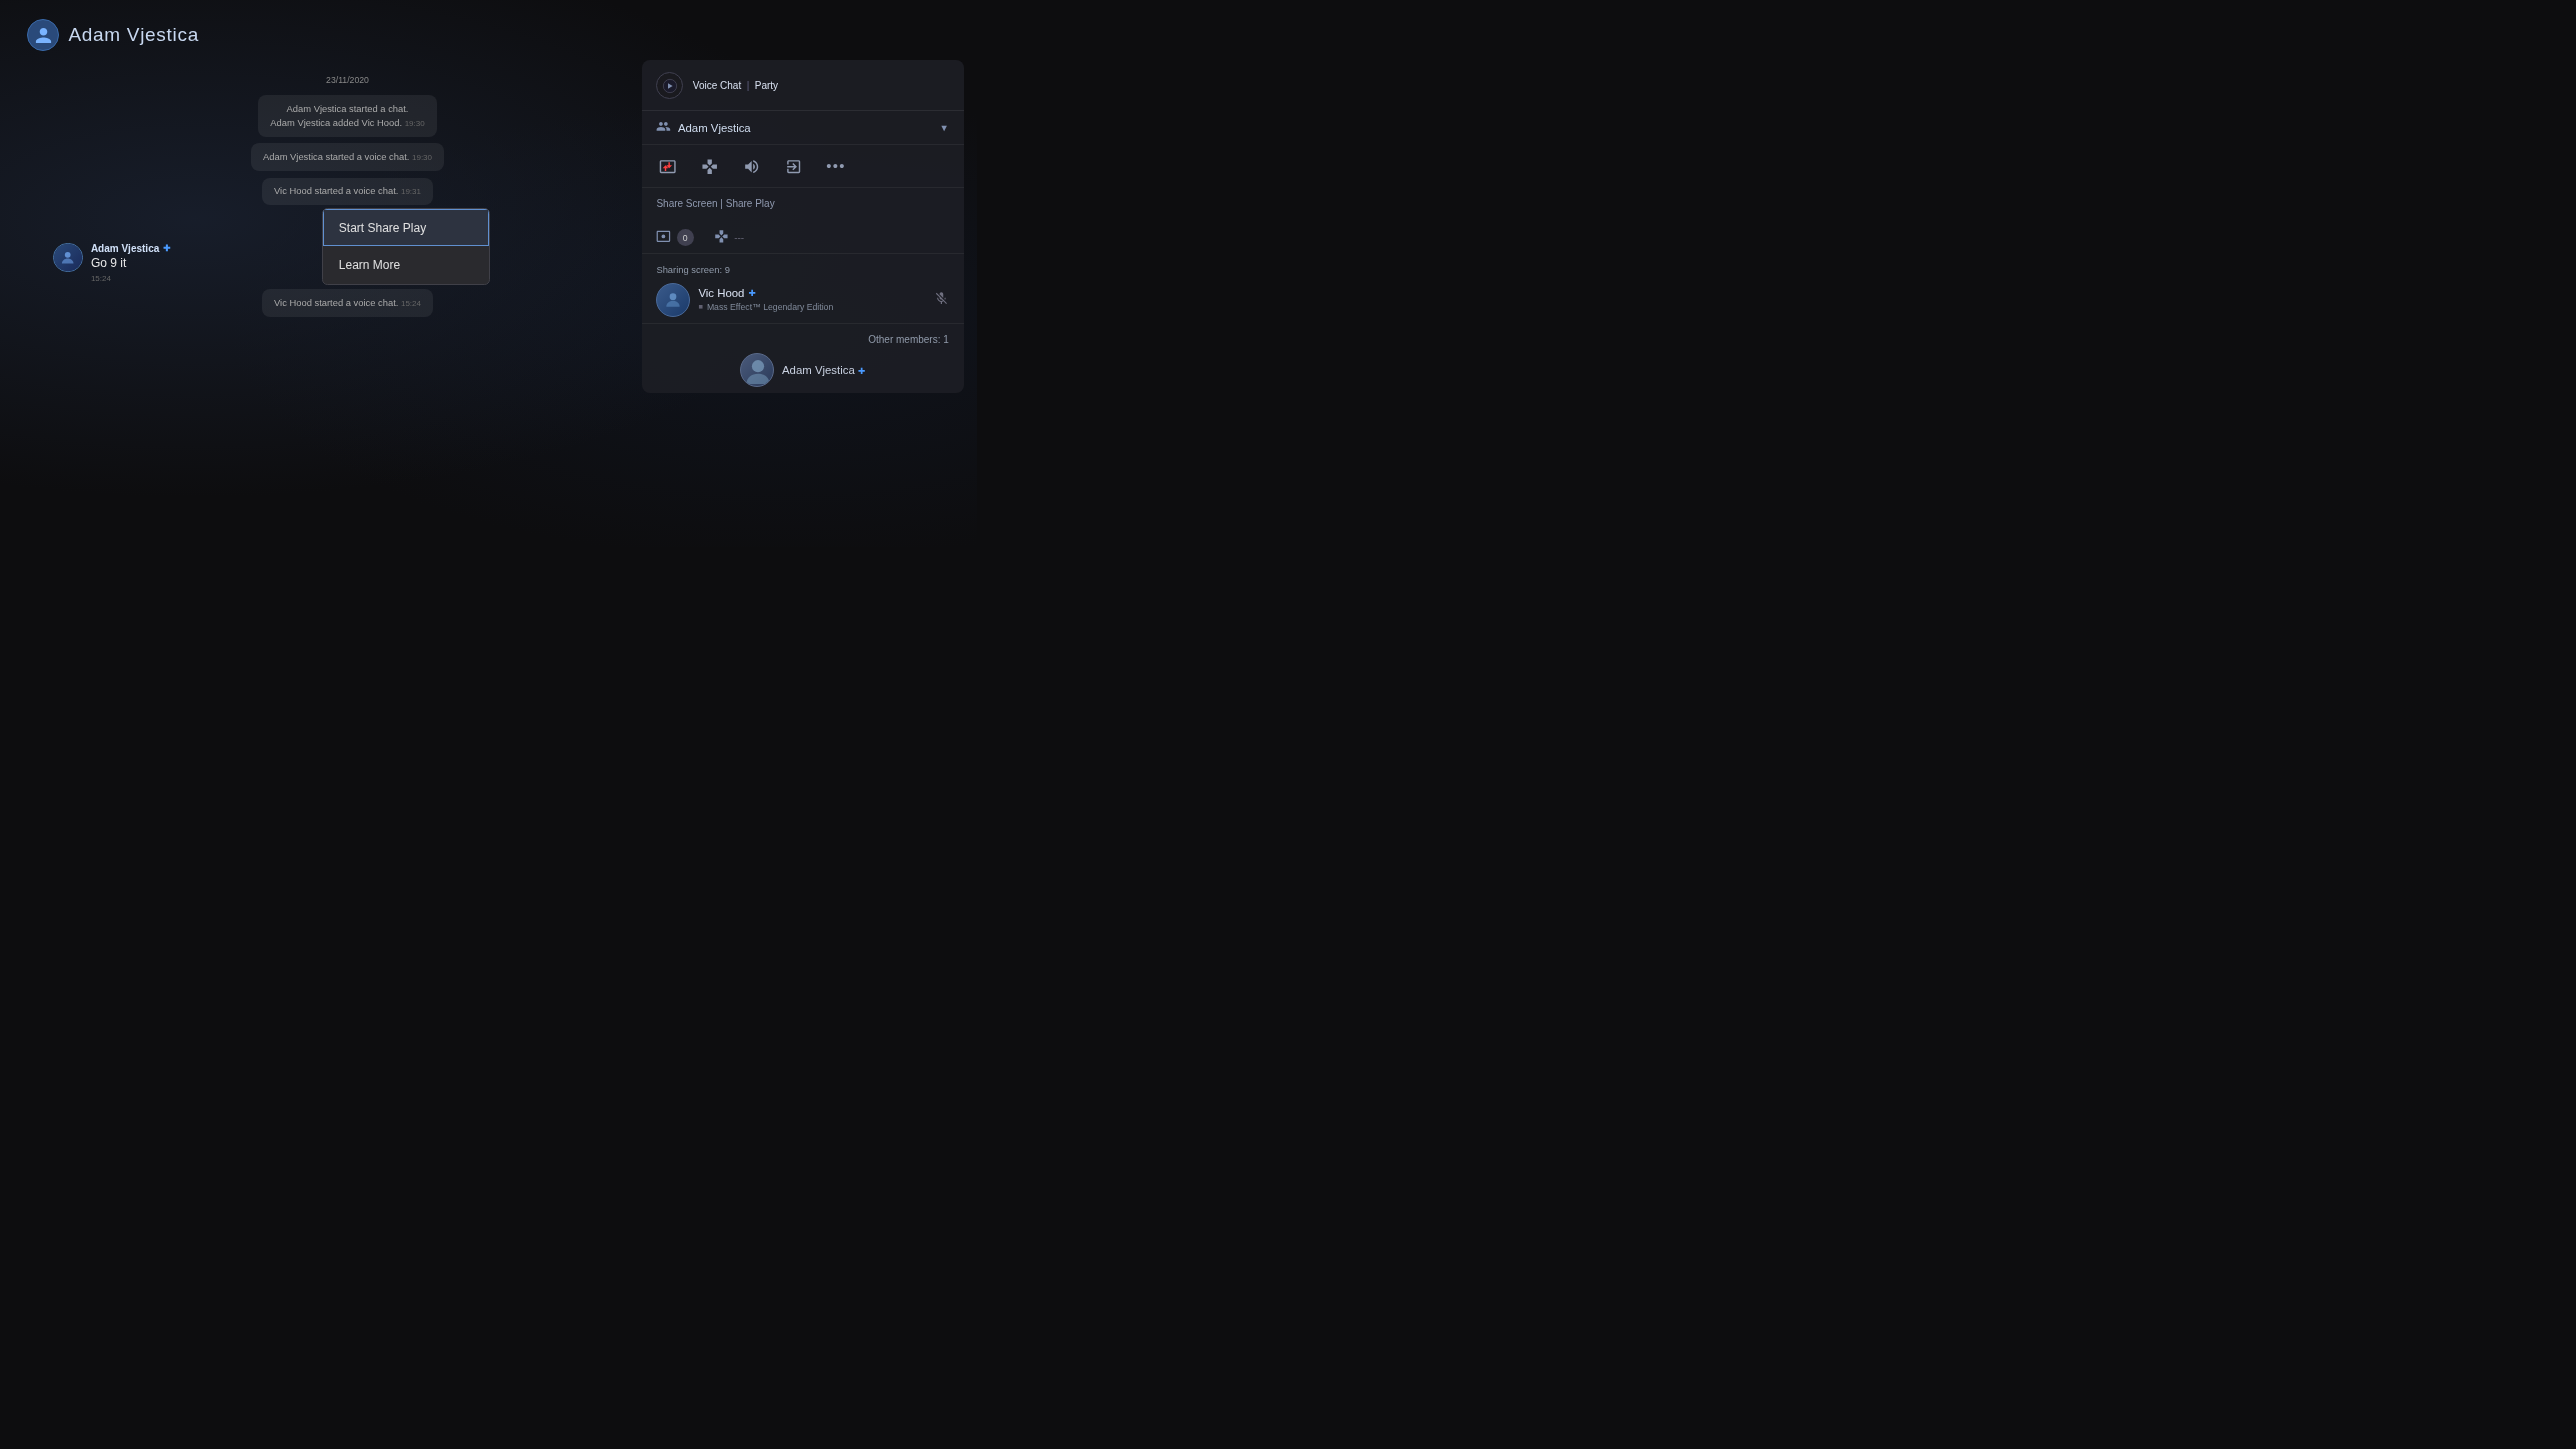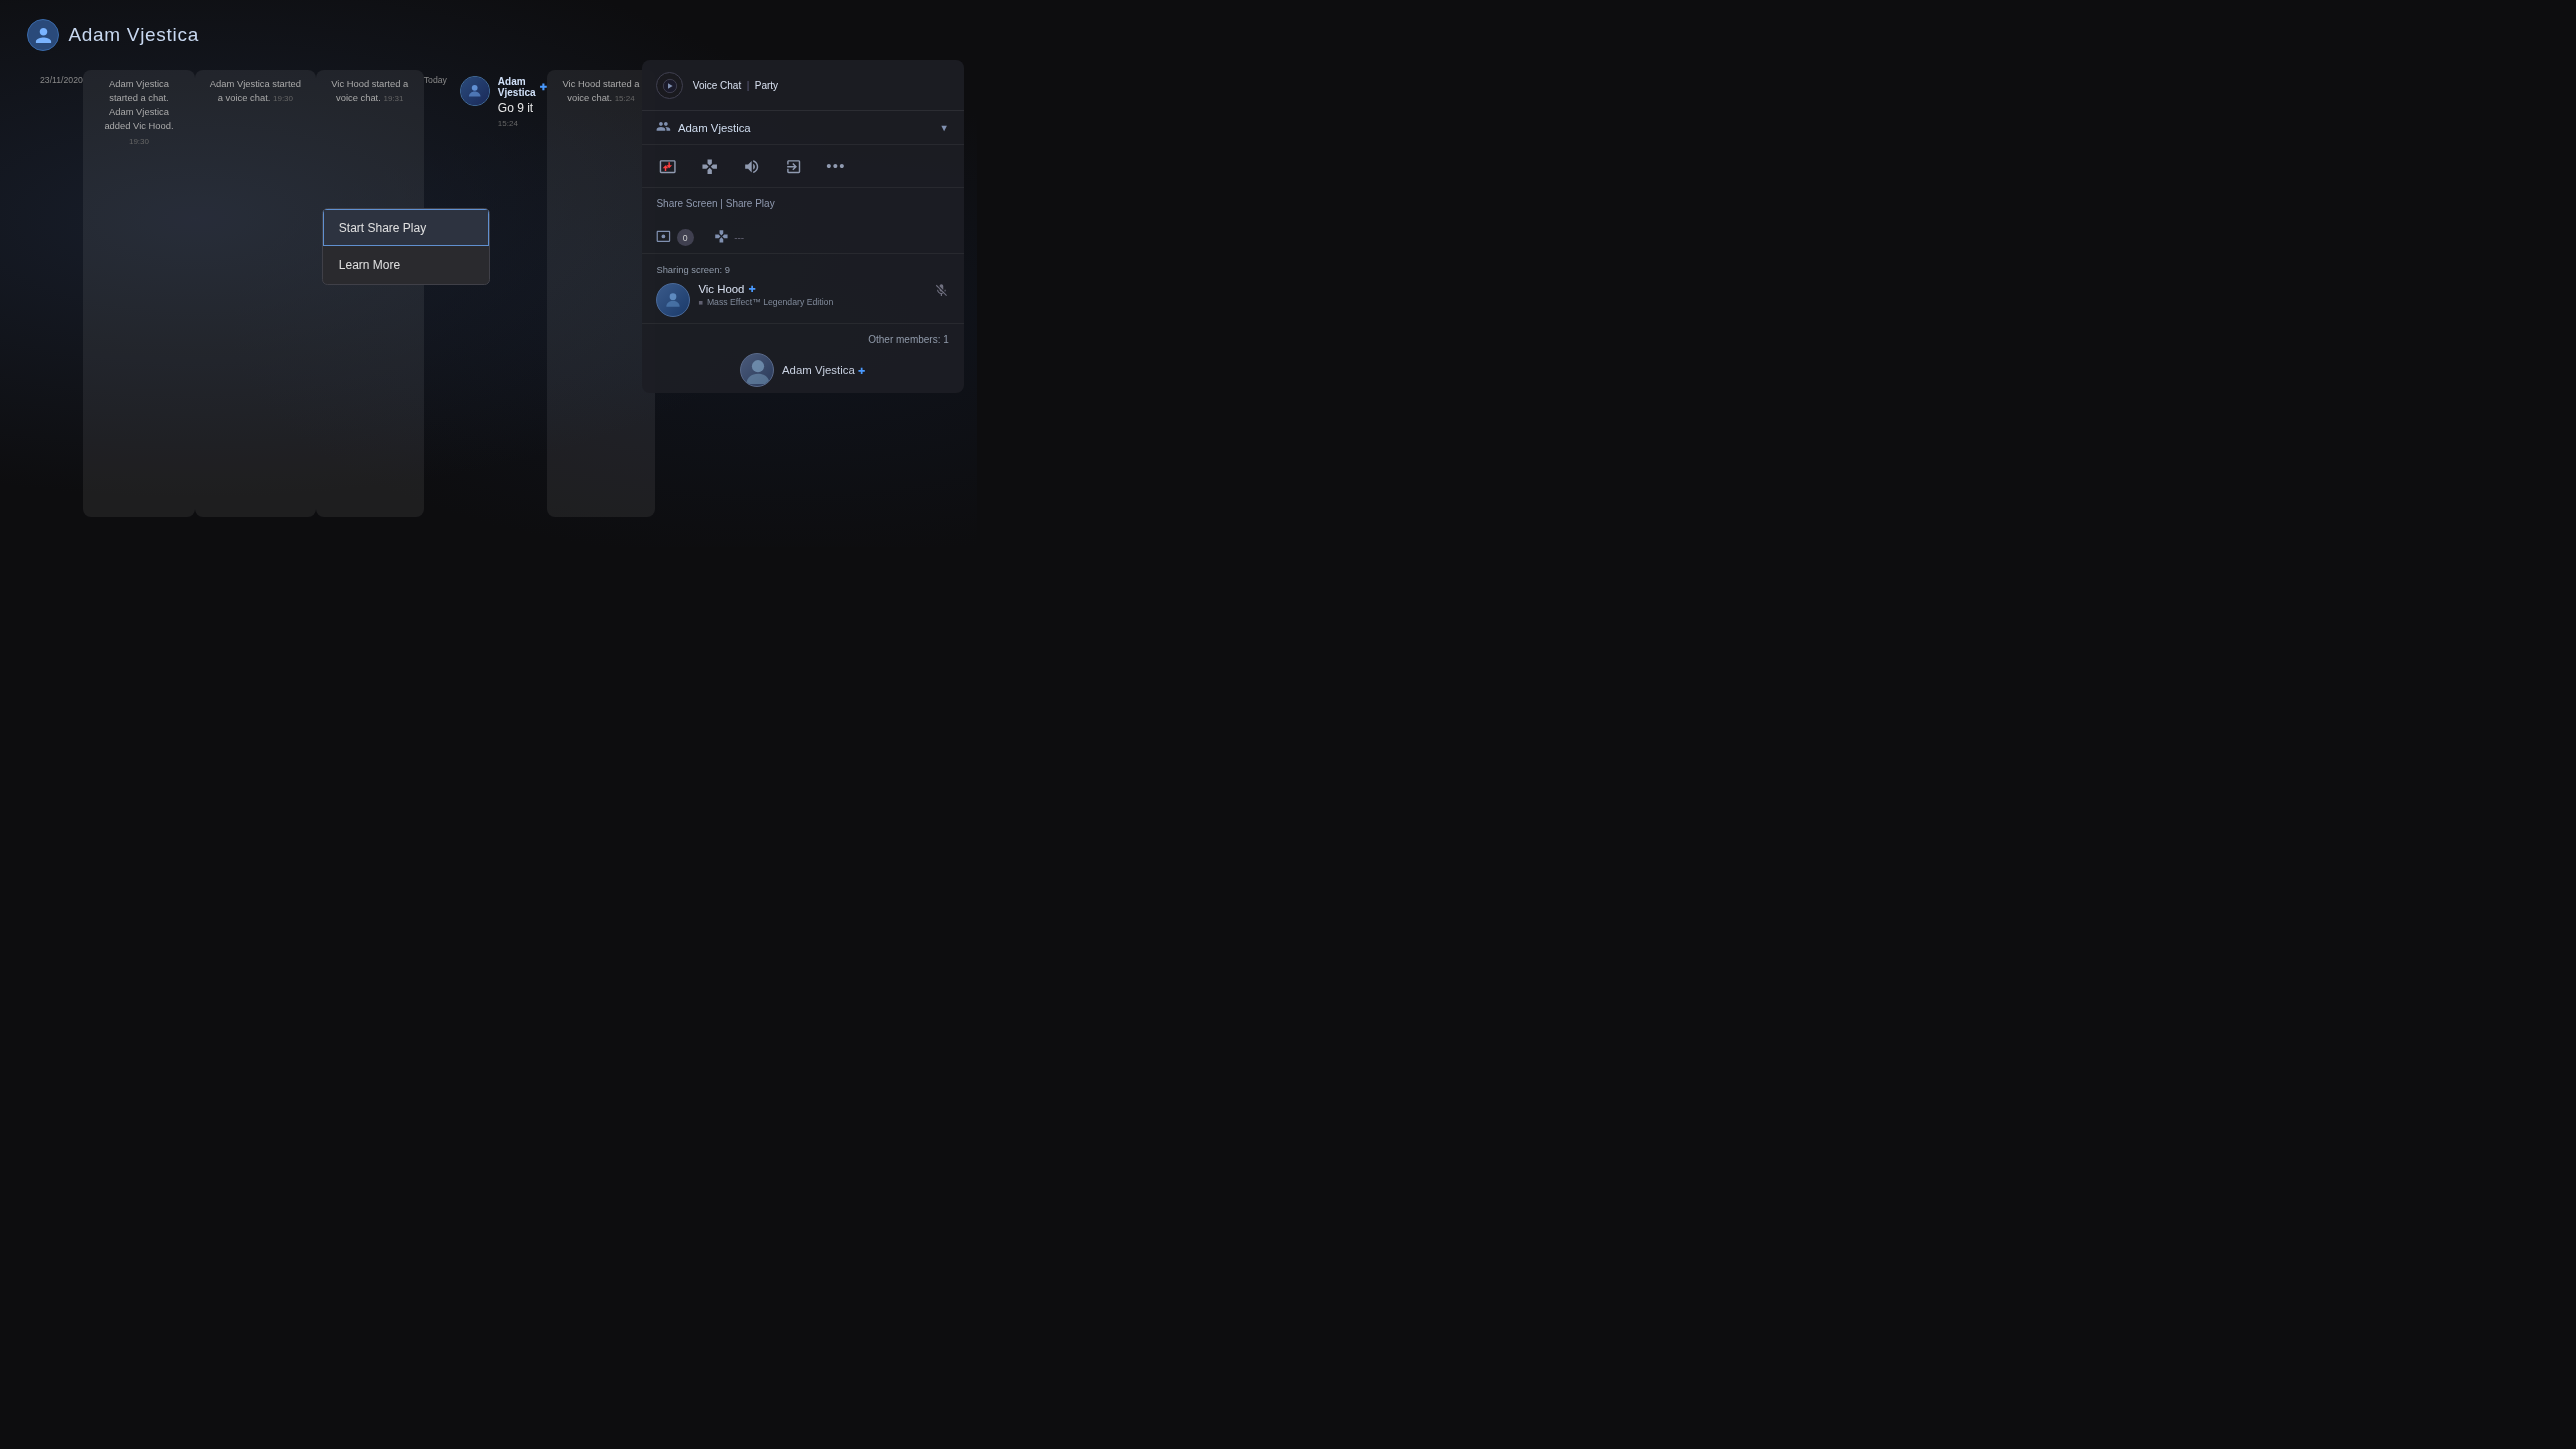--- a/index.html
+++ b/index.html
@@ -55,21 +55,21 @@
     }
 
     
     .chat-area {
       position: absolute;
       top: 67px;
       left: 40px;
       right: 322px;
       bottom: 27px;
       display: flex;
-      flex-direction: row;
+      flex-direction: column;
       gap: 0;
     }
 
     .date-separator {
       text-align: center;
       color: #888;
       font-size: 8.7px;
       margin: 8px 0 6.7px;
     }
 
@@ -337,20 +337,21 @@
     }
 
     .sharing-label {
       font-size: 9.4px;
       color: #909aaa;
       margin-bottom: 8px;
     }
 
     .sharing-user-row {
       display: flex;
+      align-items: center;
       gap: 8px;
     }
 
     .sharing-avatar {
       width: 34px;
       height: 34px;
       border-radius: 50%;
       background: linear-gradient(135deg, #3a5a8a, #1a3a6a);
       display: flex;
       align-items: center;

